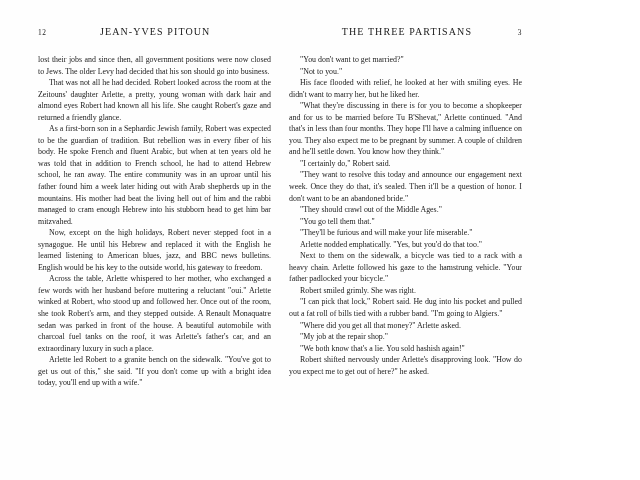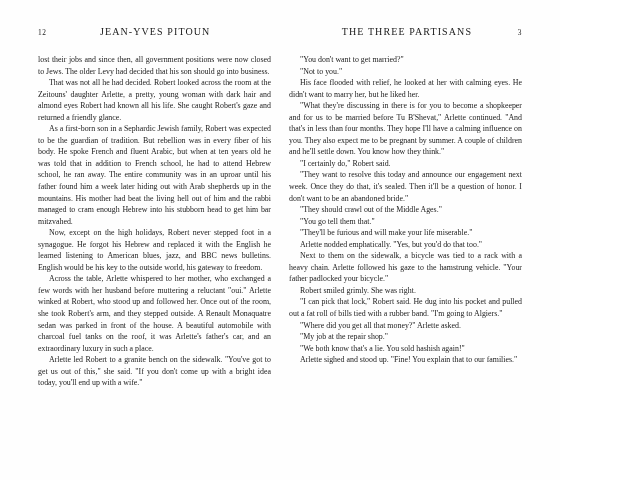--- a/index.html
+++ b/index.html
@@ -93,39 +93,39 @@
       <span class="folio">3</span>
     </div>
   </div>
 
   <div class="columns">
 
     <div class="col">
       <p class="first">lost their jobs and since then, all government positions were now closed to Jews. The older Levy had decided that his son should go into business.</p>
       <p>That was not all he had decided. Robert looked across the room at the Zeitouns' daughter Arlette, a pretty, young woman with dark hair and almond eyes Robert had known all his life. She caught Robert's gaze and returned a friendly glance.</p>
       <p>As a first-born son in a Sephardic Jewish family, Robert was expected to be the guardian of tradition. But rebellion was in every fiber of his body. He spoke French and fluent Arabic, but when at ten years old he was told that in addition to French school, he had to attend Hebrew school, he ran away. The entire community was in an uproar until his father found him a week later hiding out with Arab shepherds up in the mountains. His mother had beat the living hell out of him and the rabbi managed to cram enough Hebrew into his stubborn head to get him bar mitzvahed.</p>
-      <p>Now, except on the high holidays, Robert never stepped foot in a synagogue. He forgot his Hebrew and replaced it with the English he learned listening to American blues, jazz, and BBC news bulletins. English would be his key to the outside world, his gateway to freedom.</p>
+      <p>Now, except on the high holidays, Robert never stepped foot in a synagogue. He until his Hebrew and replaced it with the English he learned listening to American blues, jazz, and BBC news bulletins. English would be his key to the outside world, his gateway to freedom.</p>
       <p>Across the table, Arlette whispered to her mother, who exchanged a few words with her husband before muttering a reluctant "oui." Arlette winked at Robert, who stood up and followed her. Once out of the room, she took Robert's arm, and they stepped outside. A Renault Monaquatre sedan was parked in front of the house. A beautiful automobile with charcoal fuel tanks on the roof, it was Arlette's father's car, and an extraordinary luxury in such a place.</p>
       <p>Arlette led Robert to a granite bench on the sidewalk. "You've got to get us out of this," she said. "If you don't come up with a bright idea today, you'll end up with a wife."</p>
     </div>
 
     <div class="col">
       <p>"You don't want to get married?"</p>
       <p>"Not to you."</p>
-      <p>His face flooded with relief, he looked at her with calming eyes. He didn't want to marry her, but he liked her.</p>
+      <p>His face flooded with relief, he looked at her with smiling eyes. He didn't want to marry her, but he liked her.</p>
       <p>"What they're discussing in there is for you to become a shopkeeper and for us to be married before Tu B'Shevat," Arlette continued. "And that's in less than four months. They hope I'll have a calming influence on you. They also expect me to be pregnant by summer. A couple of children and he'll settle down. You know how they think."</p>
       <p>"I certainly do," Robert said.</p>
       <p>"They want to resolve this today and announce our engagement next week. Once they do that, it's sealed. Then it'll be a question of honor. I don't want to be an abandoned bride."</p>
       <p>"They should crawl out of the Middle Ages."</p>
       <p>"You go tell them that."</p>
       <p>"They'll be furious and will make your life miserable."</p>
       <p>Arlette nodded emphatically. "Yes, but you'd do that too."</p>
       <p>Next to them on the sidewalk, a bicycle was tied to a rack with a heavy chain. Arlette followed his gaze to the hamstrung vehicle. "Your father padlocked your bicycle."</p>
       <p>Robert smiled grimly. She was right.</p>
       <p>"I can pick that lock," Robert said. He dug into his pocket and pulled out a fat roll of bills tied with a rubber band. "I'm going to Algiers."</p>
       <p>"Where did you get all that money?" Arlette asked.</p>
       <p>"My job at the repair shop."</p>
       <p>"We both know that's a lie. You sold hashish again!"</p>
-      <p>Arlette sighed and stood up. "Fine! You explain that to our families."</p>
+      <p>Robert shifted nervously under Arlette's disapproving look. "How do you expect me to get out of here?" he asked.</p>
     </div>
 
   </div>
 </div>
 
 </body></html>

